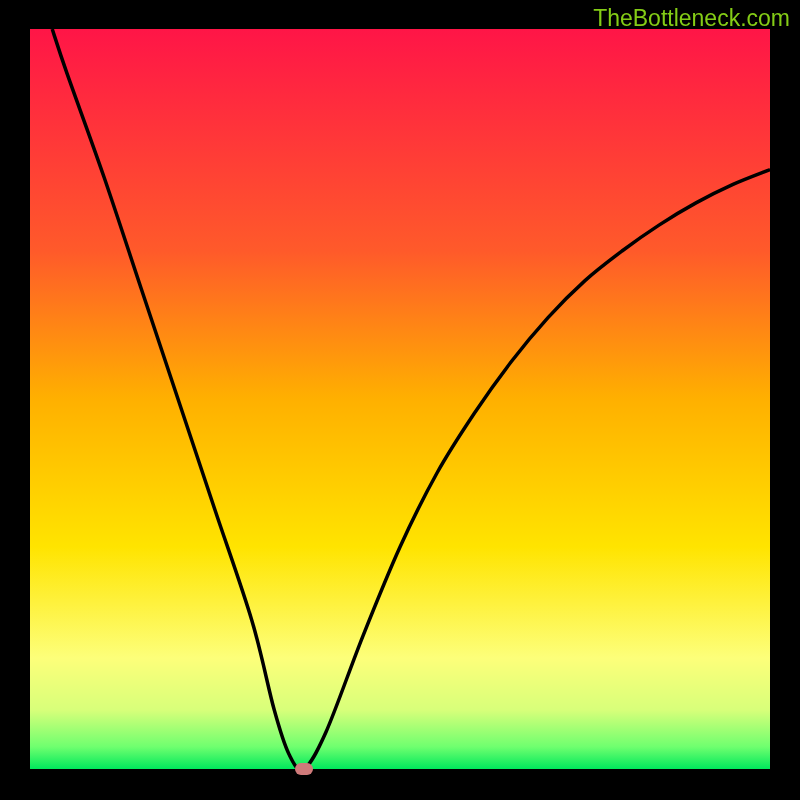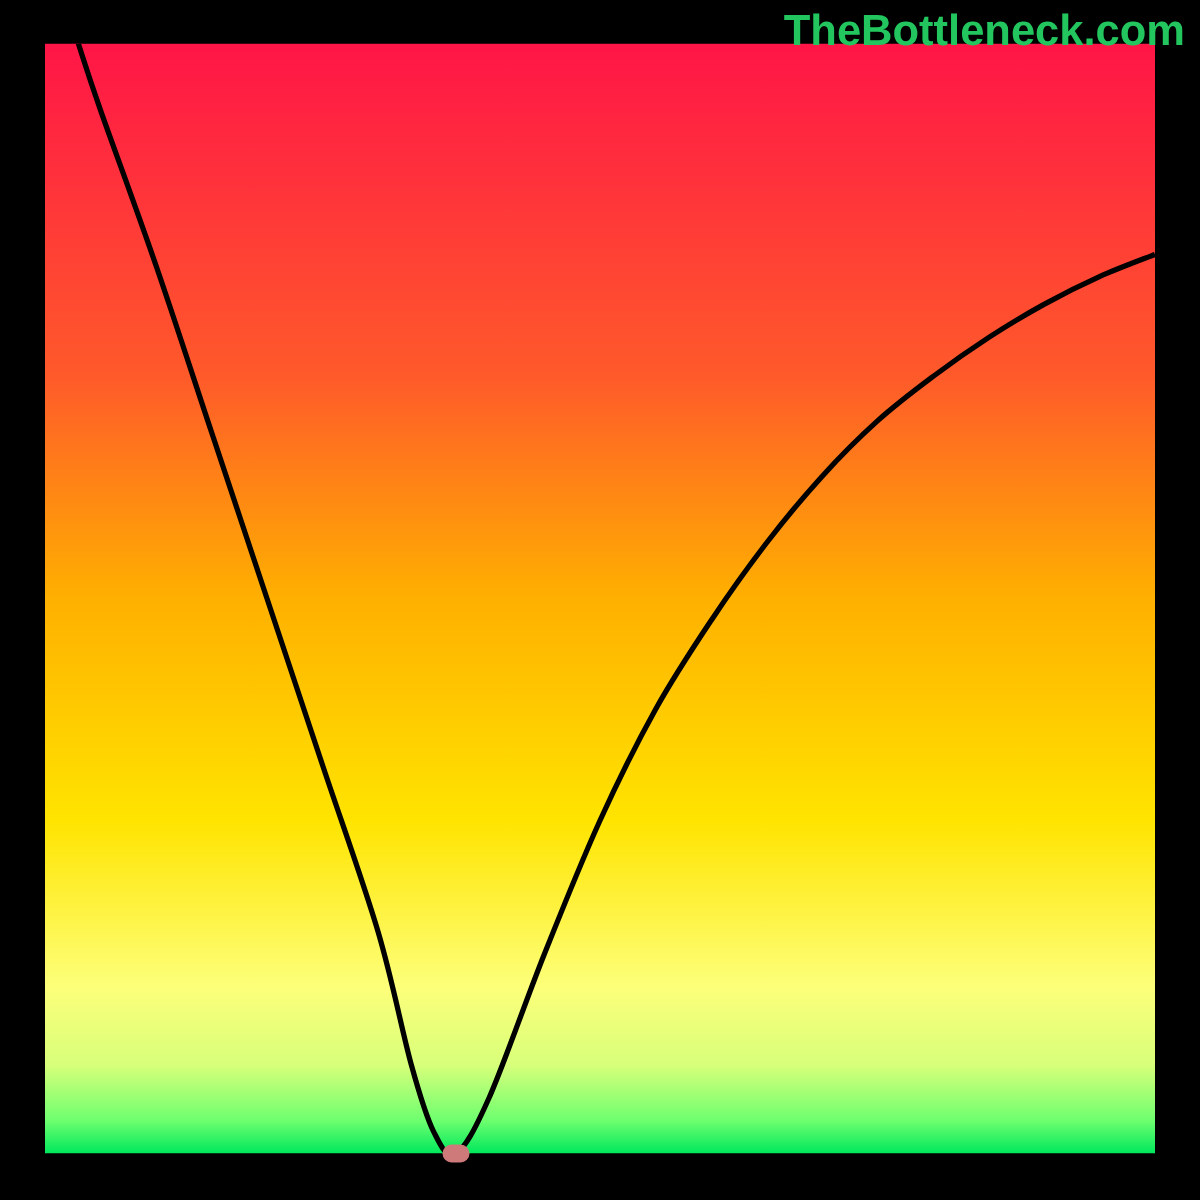--- a/index.html
+++ b/index.html
@@ -8,24 +8,23 @@
     width: 800px;
     height: 800px;
     background: #000;
     position: relative;
     font-family: Arial, Helvetica, sans-serif;
   }
   .watermark {
     position: absolute;
     top: 5px;
     right: 10px;
-    color: #22c55e;
-    font-size: 29px;
+    color: #84cc16;
+    font-size: 23px;
     z-index: 10;
-    font-weight: bold;
   }
   .chart-frame {
     position: absolute;
     left: 30px;
     top: 29px;
     width: 740px;
     height: 740px;
     background: #000;
   }
   .gradient-bg {

